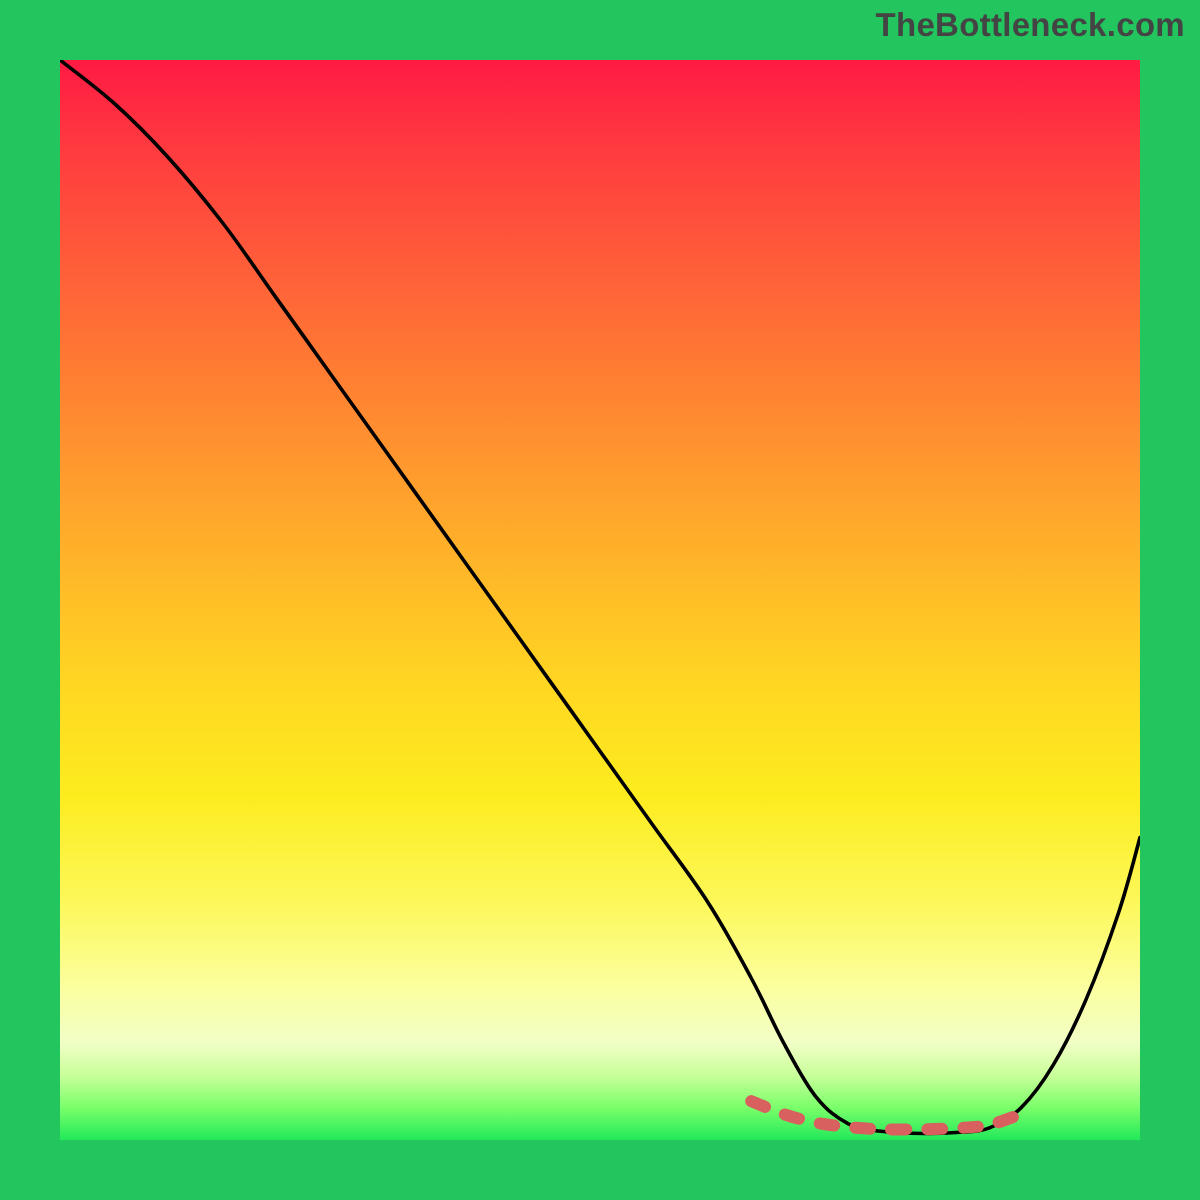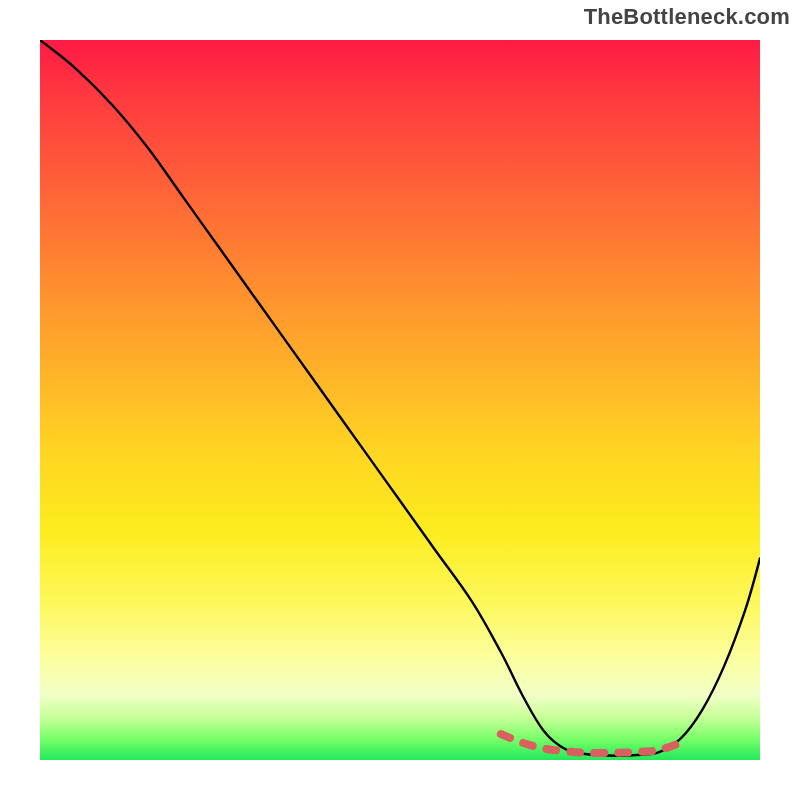--- a/index.html
+++ b/index.html
@@ -8,21 +8,21 @@
     width: 800px;
     height: 800px;
     background: #000;
     font-family: Arial, Helvetica, sans-serif;
     overflow: hidden;
   }
   .frame {
     position: relative;
     width: 800px;
     height: 800px;
-    background: #ffffff;
+    background: #22c55e;
   }
   .watermark {
     position: absolute;
     top: 4px;
     right: 10px;
     color: #444;
     font-size: 22px;
     font-weight: 600;
     letter-spacing: 0.2px;
     z-index: 10;

